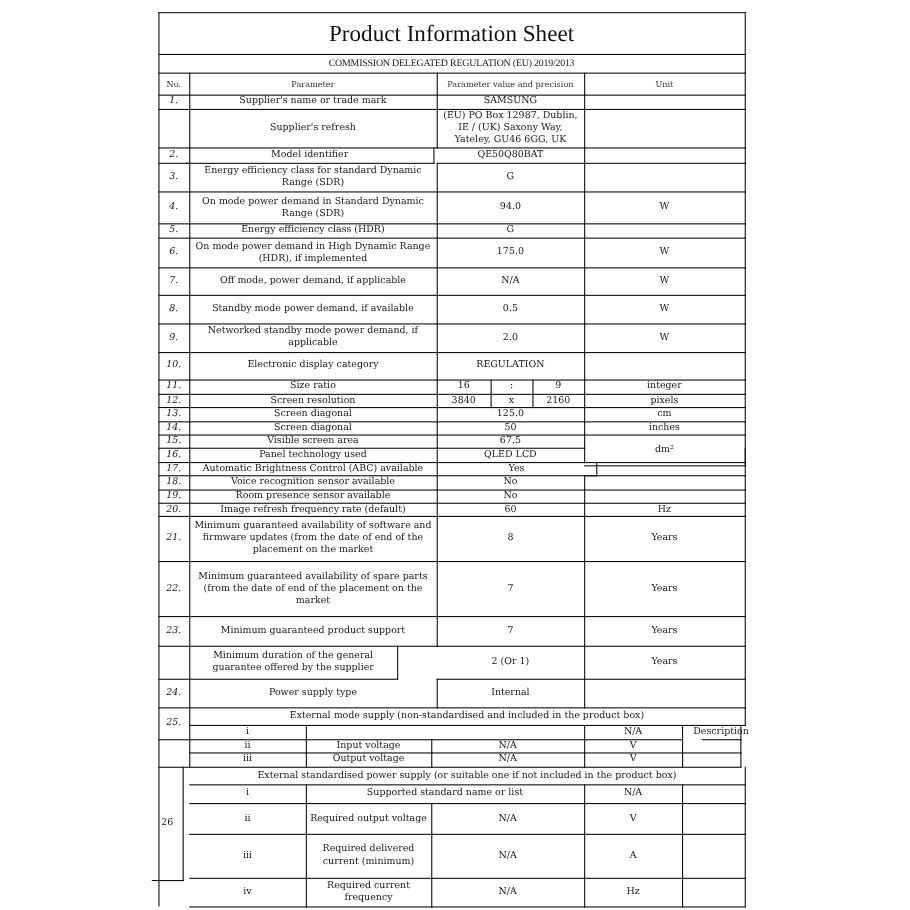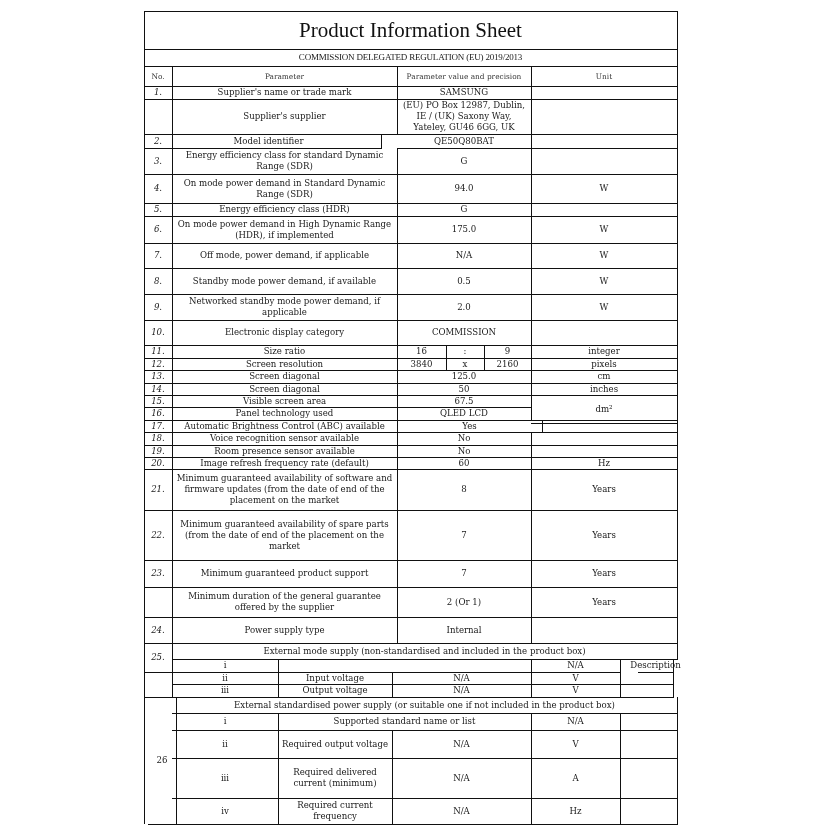--- a/index.html
+++ b/index.html
@@ -20,25 +20,25 @@
     <div class="c reg" style="left: 144px; top: 49px; width: 534px; height: 18px;">COMMISSION DELEGATED REGULATION (EU) 2019/2013</div>
     <div class="c hdr" style="left: 144px; top: 66px; width: 29px; height: 21px;">No.</div>
     <div class="c hdr" style="left: 172px; top: 66px; width: 226px; height: 21px;">Parameter</div>
     <div class="c hdr" style="left: 397px; top: 66px; width: 135px; height: 21px;">Parameter value and precision</div>
     <div class="c hdr" style="left: 531px; top: 66px; width: 147px; height: 21px;">Unit</div>
     <div class="c no" style="left: 144px; top: 86px; width: 29px; height: 14px;">1.</div>
     <div class="c" style="left: 172px; top: 86px; width: 226px; height: 14px;">Supplier's name or trade mark</div>
     <div class="c" style="left: 397px; top: 86px; width: 135px; height: 14px;">SAMSUNG</div>
     <div class="c" style="left: 531px; top: 86px; width: 147px; height: 14px;"></div>
     <div class="c no" style="left: 144px; top: 99px; width: 29px; height: 36px;"></div>
-    <div class="c" style="left: 172px; top: 99px; width: 226px; height: 36px;">Supplier's supplier</div>
+    <div class="c" style="left: 172px; top: 99px; width: 226px; height: 36px;">Supplier's refresh</div>
     <div class="c" style="left: 397px; top: 99px; width: 135px; height: 36px;">(EU) PO Box 12987, Dublin, IE / (UK) Saxony Way, Yateley, GU46 6GG, UK</div>
     <div class="c" style="left: 531px; top: 99px; width: 147px; height: 36px;"></div>
     <div class="c no" style="left: 144px; top: 134px; width: 29px; height: 15px;">2.</div>
-    <div class="c" style="left: 156px; top: 134px; width: 226px; height: 15px;">Model identifier</div>
+    <div class="c" style="left: 169px; top: 134px; width: 226px; height: 15px;">Model identifier</div>
     <div class="c" style="left: 397px; top: 134px; width: 135px; height: 15px;">QE50Q80BAT</div>
     <div class="c" style="left: 531px; top: 134px; width: 147px; height: 15px;"></div>
     <div class="c no" style="left: 144px; top: 148px; width: 29px; height: 27px;">3.</div>
     <div class="c" style="left: 172px; top: 148px; width: 226px; height: 27px;">Energy efficiency class for standard Dynamic Range (SDR)</div>
     <div class="c" style="left: 397px; top: 148px; width: 135px; height: 27px;">G</div>
     <div class="c" style="left: 531px; top: 148px; width: 147px; height: 27px;"></div>
     <div class="c no" style="left: 144px; top: 174px; width: 29px; height: 30px;">4.</div>
     <div class="c" style="left: 172px; top: 174px; width: 226px; height: 30px;">On mode power demand in Standard Dynamic Range (SDR)</div>
     <div class="c" style="left: 397px; top: 174px; width: 135px; height: 30px;">94.0</div>
     <div class="c" style="left: 531px; top: 174px; width: 147px; height: 30px;">W</div>
@@ -57,21 +57,21 @@
     <div class="c no" style="left: 144px; top: 268px; width: 29px; height: 27px;">8.</div>
     <div class="c" style="left: 172px; top: 268px; width: 226px; height: 27px;">Standby mode power demand, if available</div>
     <div class="c" style="left: 397px; top: 268px; width: 135px; height: 27px;">0.5</div>
     <div class="c" style="left: 531px; top: 268px; width: 147px; height: 27px;">W</div>
     <div class="c no" style="left: 144px; top: 294px; width: 29px; height: 27px;">9.</div>
     <div class="c" style="left: 172px; top: 294px; width: 226px; height: 27px;">Networked standby mode power demand, if applicable</div>
     <div class="c" style="left: 397px; top: 294px; width: 135px; height: 27px;">2.0</div>
     <div class="c" style="left: 531px; top: 294px; width: 147px; height: 27px;">W</div>
     <div class="c no" style="left: 144px; top: 320px; width: 29px; height: 26px;">10.</div>
     <div class="c" style="left: 172px; top: 320px; width: 226px; height: 26px;">Electronic display category</div>
-    <div class="c" style="left: 397px; top: 320px; width: 135px; height: 26px;">COMMISSION</div>
+    <div class="c" style="left: 397px; top: 320px; width: 135px; height: 26px;">REGULATION</div>
     <div class="c" style="left: 531px; top: 320px; width: 147px; height: 26px;"></div>
     <div class="c no" style="left: 144px; top: 345px; width: 29px; height: 14px;">11.</div>
     <div class="c" style="left: 172px; top: 345px; width: 226px; height: 14px;">Size ratio</div>
     <div class="c" style="left: 397px; top: 345px; width: 50px; height: 14px;">16</div>
     <div class="c" style="left: 446px; top: 345px; width: 39px; height: 14px;">:</div>
     <div class="c" style="left: 484px; top: 345px; width: 48px; height: 14px;">9</div>
     <div class="c" style="left: 531px; top: 345px; width: 147px; height: 14px;">integer</div>
     <div class="c no" style="left: 144px; top: 358px; width: 29px; height: 13px;">12.</div>
     <div class="c" style="left: 172px; top: 358px; width: 226px; height: 13px;">Screen resolution</div>
     <div class="c" style="left: 397px; top: 358px; width: 50px; height: 13px;">3840</div>
@@ -116,21 +116,21 @@
     <div class="c" style="left: 531px; top: 469px; width: 147px; height: 42px;">Years</div>
     <div class="c no" style="left: 144px; top: 510px; width: 29px; height: 51px;">22.</div>
     <div class="c" style="left: 172px; top: 510px; width: 226px; height: 51px;">Minimum guaranteed availability of spare parts (from the date of end of the placement on the market</div>
     <div class="c" style="left: 397px; top: 510px; width: 135px; height: 51px;">7</div>
     <div class="c" style="left: 531px; top: 510px; width: 147px; height: 51px;">Years</div>
     <div class="c no" style="left: 144px; top: 560px; width: 29px; height: 28px;">23.</div>
     <div class="c" style="left: 172px; top: 560px; width: 226px; height: 28px;">Minimum guaranteed product support</div>
     <div class="c" style="left: 397px; top: 560px; width: 135px; height: 28px;">7</div>
     <div class="c" style="left: 531px; top: 560px; width: 147px; height: 28px;">Years</div>
     <div class="c no" style="left: 144px; top: 587px; width: 29px; height: 31px;"></div>
-    <div class="c" style="left: 172px; top: 587px; width: 226px; height: 31px;">Minimum duration of the general guarantee offered by the supplier</div>
+    <div class="c" style="left: 172px; top: 587px; width: 190px; height: 31px;">Minimum duration of the general guarantee offered by the supplier</div>
     <div class="c" style="left: 397px; top: 587px; width: 135px; height: 31px;">2 (Or 1)</div>
     <div class="c" style="left: 531px; top: 587px; width: 147px; height: 31px;">Years</div>
     <div class="c no" style="left: 144px; top: 617px; width: 29px; height: 27px;">24.</div>
     <div class="c" style="left: 172px; top: 617px; width: 226px; height: 27px;">Power supply type</div>
     <div class="c" style="left: 397px; top: 617px; width: 135px; height: 27px;">Internal</div>
     <div class="c" style="left: 531px; top: 617px; width: 147px; height: 27px;"></div>
     <div class="c no" style="left: 144px; top: 643px; width: 29px; height: 30px;">25.</div>
     <div class="c" style="left: 144px; top: 672px; width: 29px; height: 26px;"></div>
     <div class="c" style="left: 172px; top: 643px; width: 506px; height: 17px;">External mode supply (non-standardised and included in the product box)</div>
     <div class="c" style="left: 172px; top: 659px; width: 107px; height: 14px;">i</div>
@@ -140,21 +140,21 @@
     <div class="c" style="left: 172px; top: 672px; width: 107px; height: 13px;">ii</div>
     <div class="c" style="left: 278px; top: 672px; width: 115px; height: 13px;">Input voltage</div>
     <div class="c" style="left: 392px; top: 672px; width: 140px; height: 13px;">N/A</div>
     <div class="c" style="left: 531px; top: 672px; width: 90px; height: 13px;">V</div>
     <div class="c" style="left: 620px; top: 672px; width: 54px; height: 13px;"></div>
     <div class="c" style="left: 172px; top: 684px; width: 107px; height: 14px;">iii</div>
     <div class="c" style="left: 278px; top: 684px; width: 115px; height: 14px;">Output voltage</div>
     <div class="c" style="left: 392px; top: 684px; width: 140px; height: 14px;">N/A</div>
     <div class="c" style="left: 531px; top: 684px; width: 90px; height: 14px;">V</div>
     <div class="c" style="left: 620px; top: 684px; width: 54px; height: 14px;"></div>
-    <div class="c" style="left: 148px; top: 697px; width: 29px; height: 128px;">26</div>
+    <div class="c" style="left: 138px; top: 697px; width: 29px; height: 104px;">26</div>
     <div class="c" style="left: 172px; top: 697px; width: 506px; height: 17px;">External standardised power supply (or suitable one if not included in the product box)</div>
     <div class="c" style="left: 172px; top: 713px; width: 107px; height: 18px;">i</div>
     <div class="c" style="left: 278px; top: 713px; width: 254px; height: 18px;">Supported standard name or list</div>
     <div class="c" style="left: 531px; top: 713px; width: 90px; height: 18px;">N/A</div>
     <div class="c" style="left: 620px; top: 713px; width: 58px; height: 18px;"></div>
     <div class="c" style="left: 172px; top: 730px; width: 107px; height: 29px;">ii</div>
     <div class="c" style="left: 278px; top: 730px; width: 115px; height: 29px;">Required output voltage</div>
     <div class="c" style="left: 392px; top: 730px; width: 140px; height: 29px;">N/A</div>
     <div class="c" style="left: 531px; top: 730px; width: 90px; height: 29px;">V</div>
     <div class="c" style="left: 620px; top: 730px; width: 58px; height: 29px;"></div>

